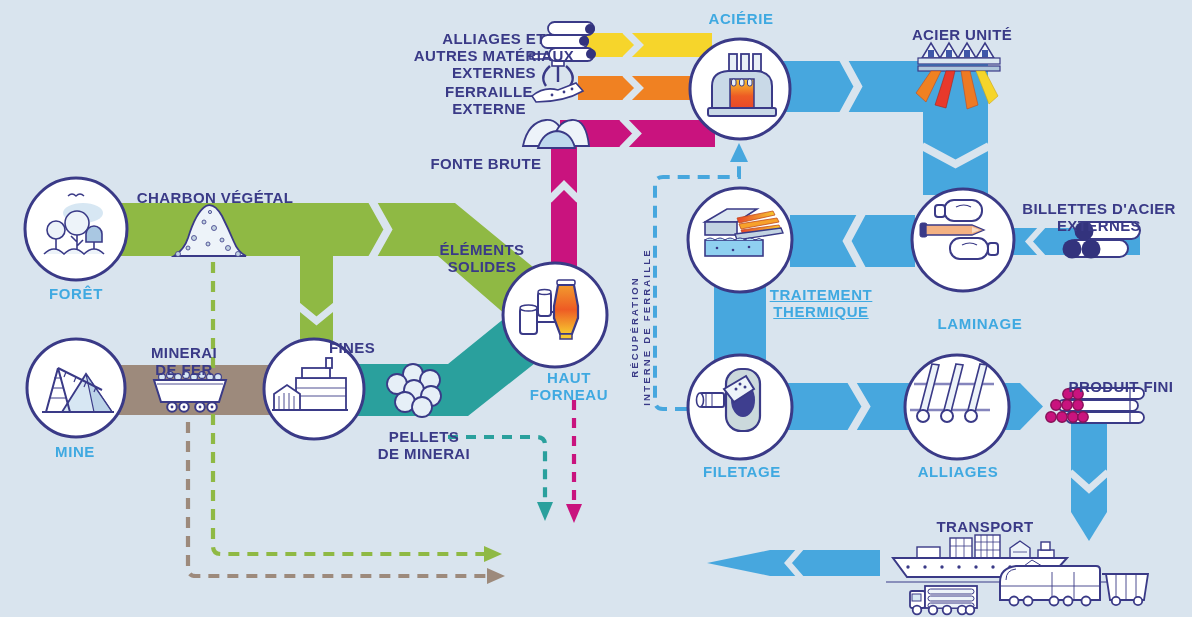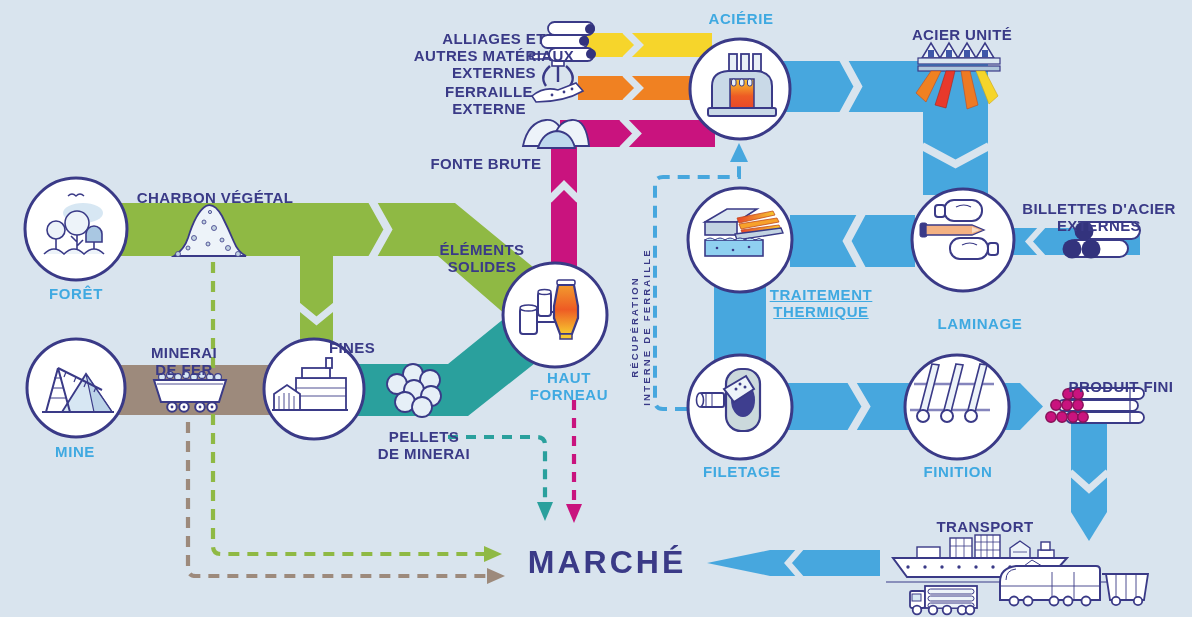--- a/index.html
+++ b/index.html
@@ -424,18 +424,17 @@
 <div class="lbl nl" style="left:821px;top:287px;text-decoration:underline;">
   <div>TRAITEMENT</div>
   <div>THERMIQUE</div>
 </div>
 <div class="lbl nl" style="left:962px;top:316px;padding-left:36px;">LAMINAGE</div>
 <div class="lbl ml" style="left:1099px;top:200px;">
   <div>BILLETTES D'ACIER</div>
   <div>EXTERNES</div>
 </div>
 <div class="lbl nl" style="left:742px;top:464px;">FILETAGE</div>
-<div class="lbl nl" style="left:958px;top:464px;">FINITION</div>
+<div class="lbl nl" style="left:958px;top:464px;">ALLIAGES</div>
 <div class="lbl ml" style="left:1097px;top:378px;padding-left:48px;">PRODUIT FINI</div>
 <div class="lbl ml" style="left:985px;top:518px;">TRANSPORT</div>
-<div class="lbl marche" style="left:607px;top:544px;">MARCHÉ</div>
 
 </div>
 
 </body></html>

